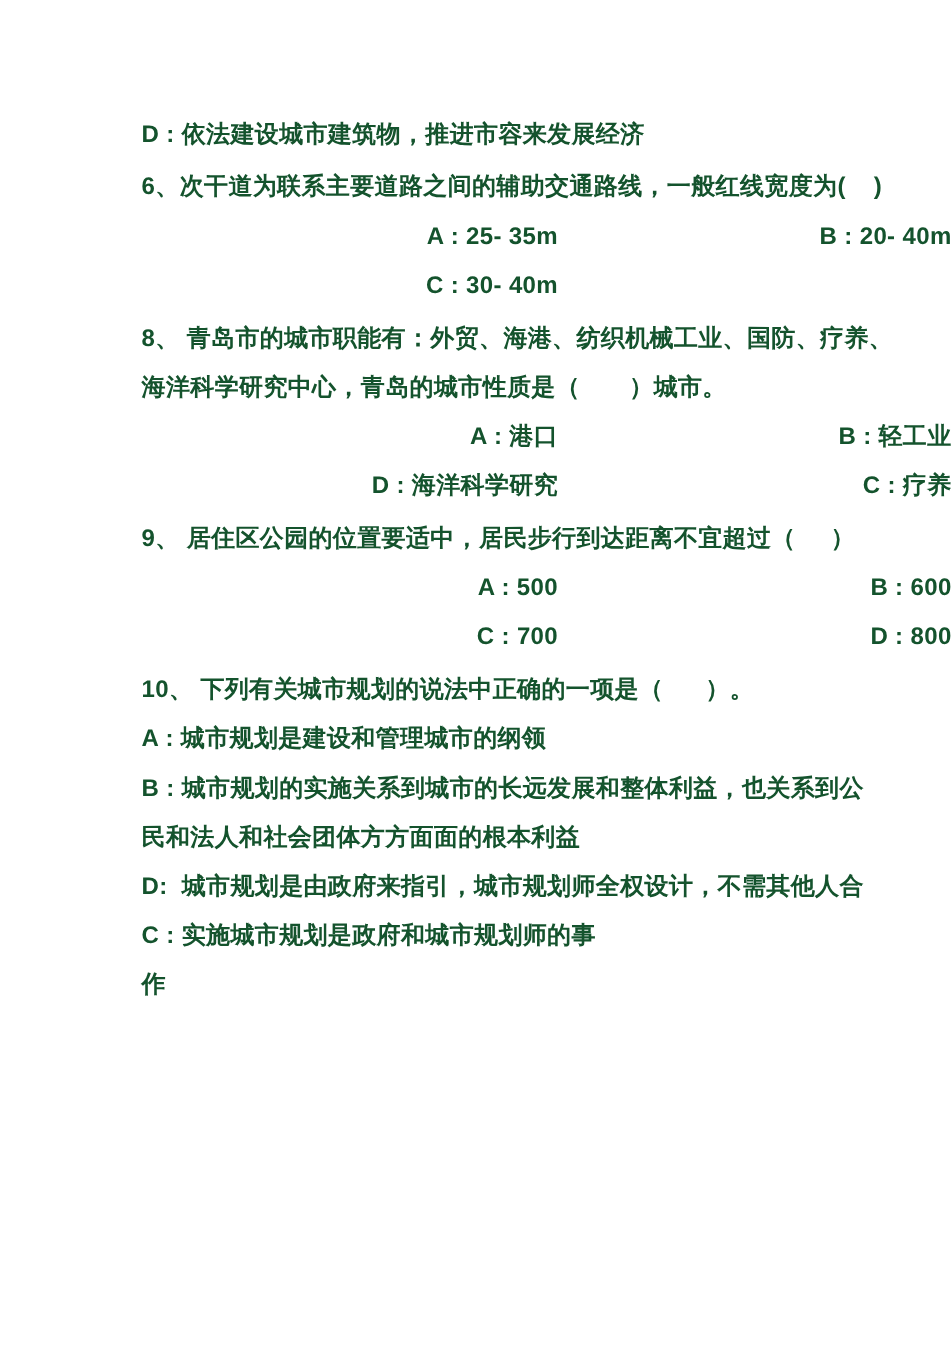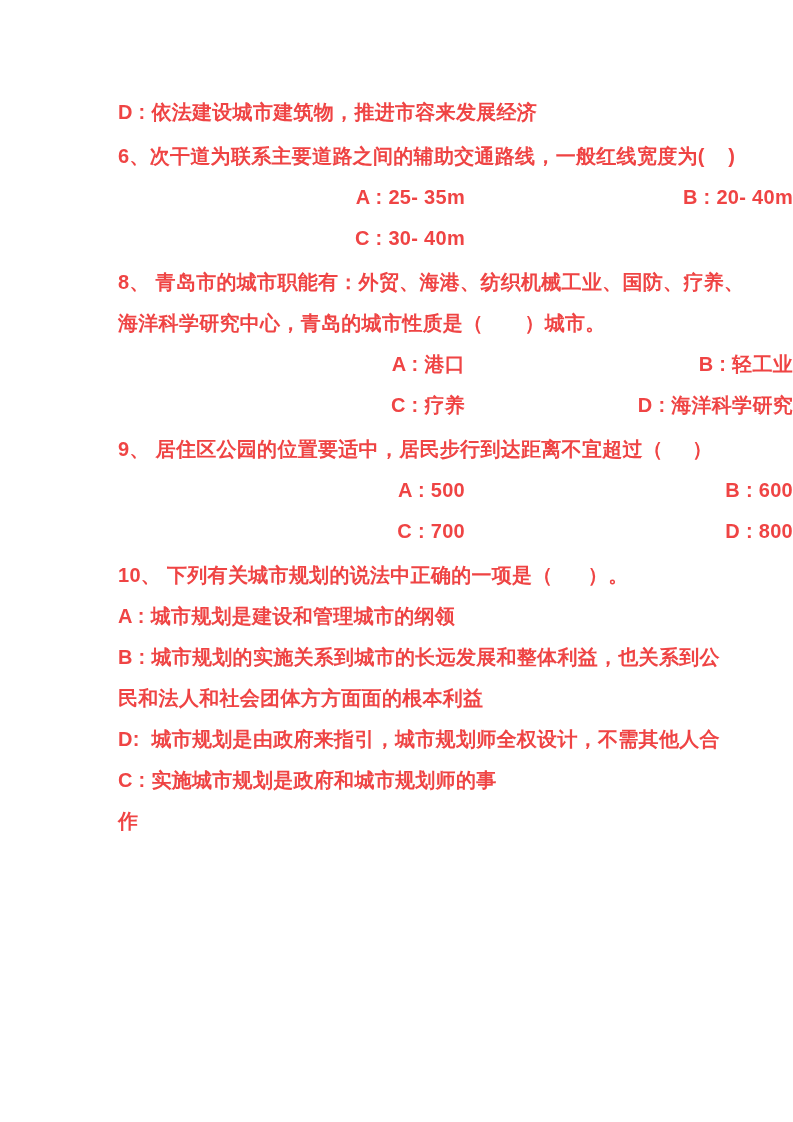--- a/index.html
+++ b/index.html
@@ -10,21 +10,21 @@
   .page {
     position: relative;
     width: 793px;
     height: 1122px;
     background: #ffffff;
     box-sizing: border-box;
     padding: 92px 0 0 118px;
     overflow: hidden;
     font-family: "Liberation Sans", "DejaVu Sans", sans-serif;
     font-weight: 600;
-    color: #ef4444;
+    color: #14532d;
   }
   .line {
     margin: 0;
     font-size: 20px;
     line-height: 41px;
     white-space: pre;
     letter-spacing: 0.3px;
   }
   .q {
     margin-top: 3px;
@@ -51,22 +51,22 @@
     </div>
   </div>
 
 
   <div class="q">
     <p class="line">8、 青岛市的城市职能有：外贸、海港、纺织机械工业、国防、疗养、</p>
     <p class="line">海洋科学研究中心，青岛的城市性质是（       ）城市。</p>
     <div class="opts2">
       <p class="line">A : 港口</p>
       <p class="line">B : 轻工业</p>
+      <p class="line">D : 海洋科学研究</p>
       <p class="line">C : 疗养</p>
-      <p class="line">D : 海洋科学研究</p>
     </div>
   </div>
 
   <div class="q">
     <p class="line">9、 居住区公园的位置要适中，居民步行到达距离不宜超过（     ）</p>
     <div class="opts2">
       <p class="line">A : 500</p>
       <p class="line">B : 600</p>
       <p class="line">C : 700</p>
       <p class="line">D : 800</p>

